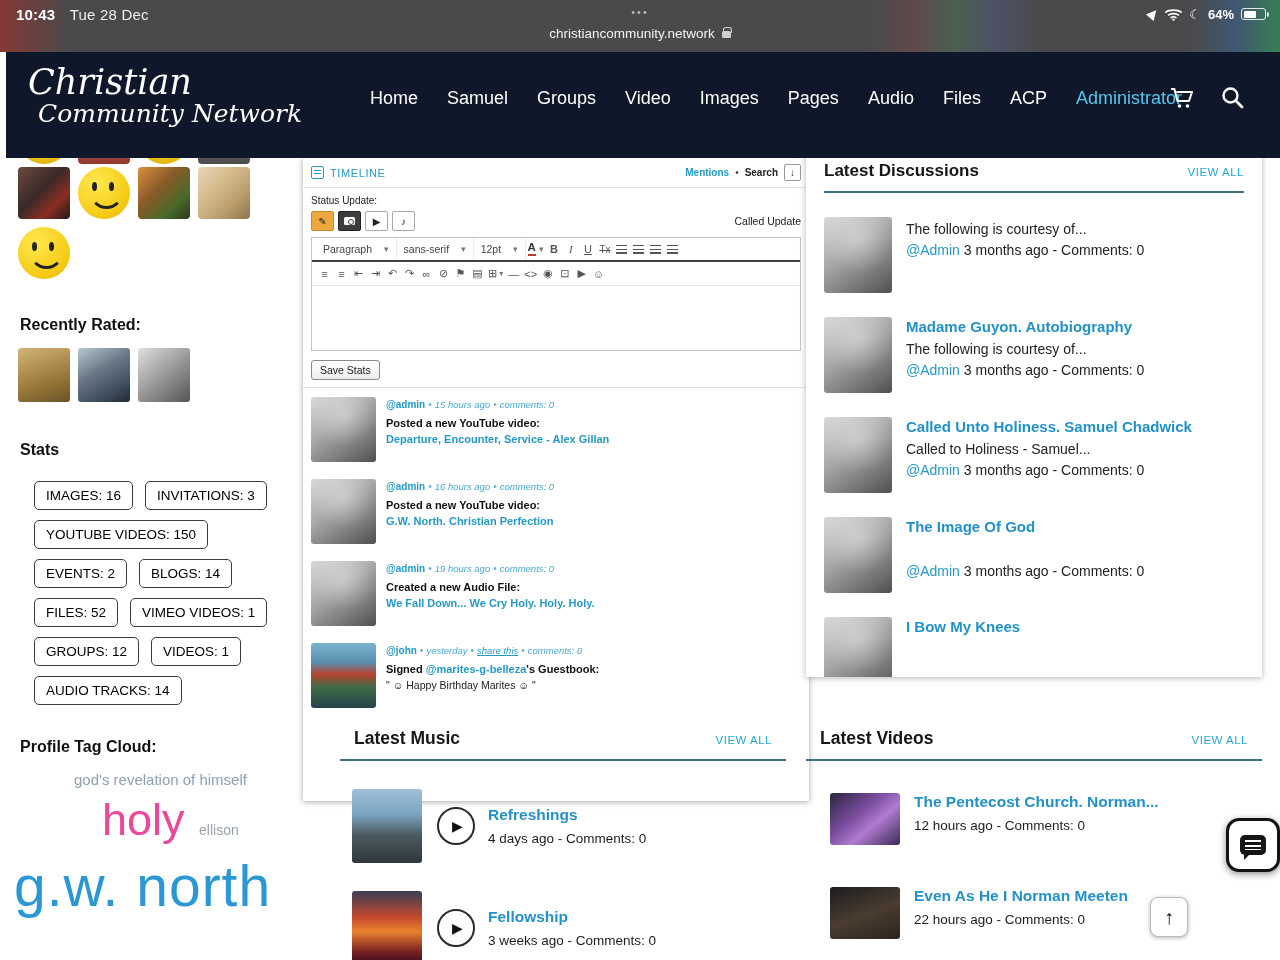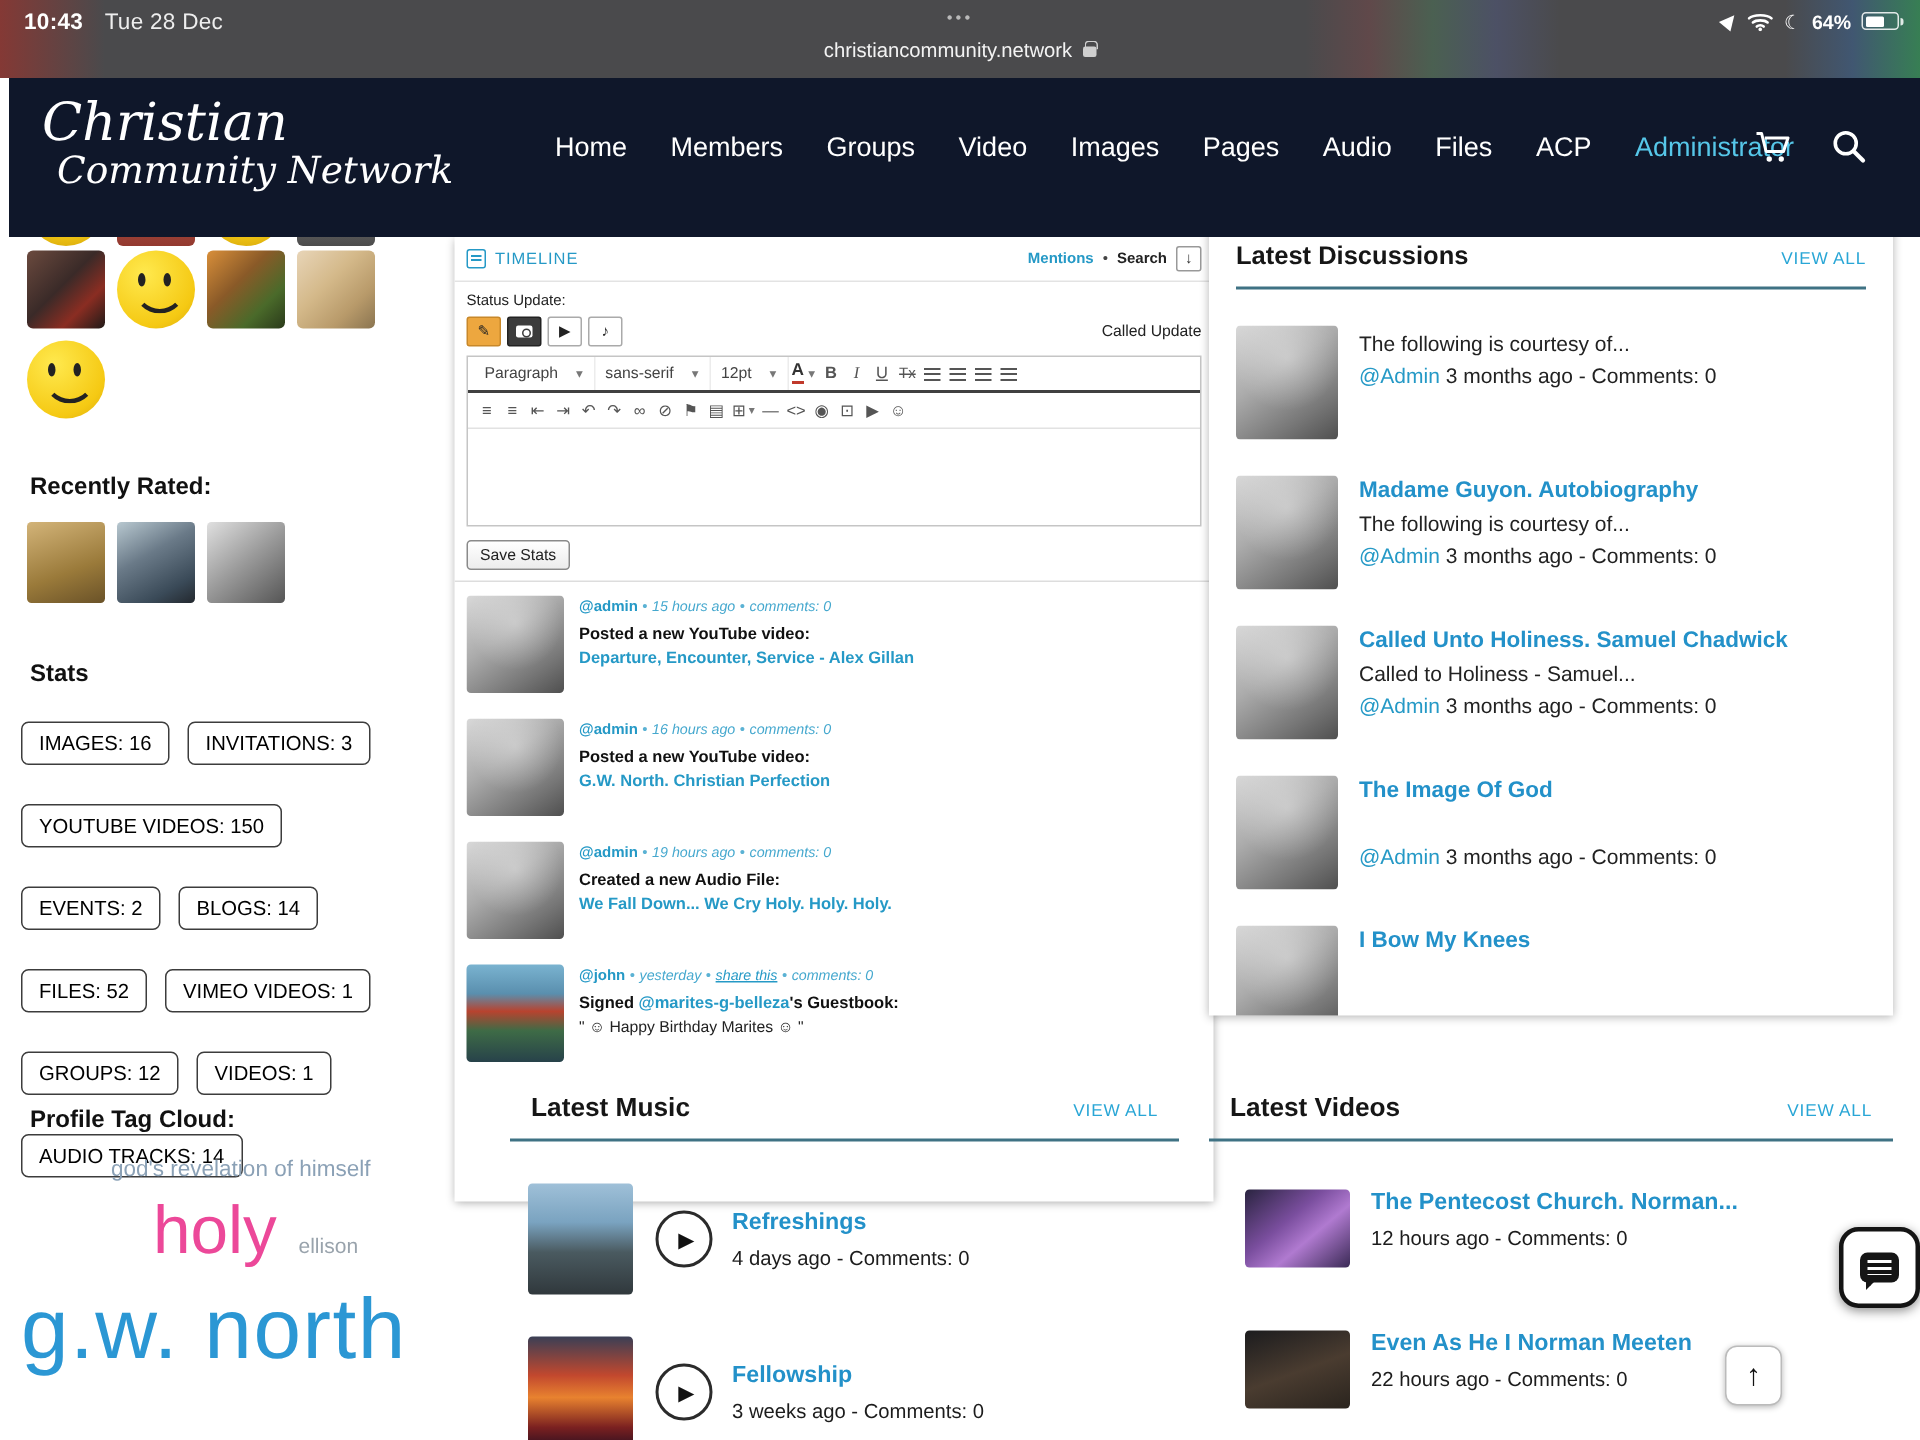--- a/index.html
+++ b/index.html
@@ -51,21 +51,21 @@
   .smiley{border-radius:50% !important;background:radial-gradient(circle at 35% 30%,#ffe94e,#f5c913 70%,#d9a80e);position:relative}
   .smiley::before{content:"";position:absolute;left:14px;top:15px;width:5px;height:9px;background:#222;border-radius:50%;box-shadow:17px 0 0 #222}
   .smiley::after{content:"";position:absolute;left:11px;top:18px;width:29px;height:21px;border:3px solid #222;border-top:none;border-left-color:transparent;border-right-color:transparent;border-radius:0 0 40px 40px}
   .single-smiley{position:absolute;left:18px;top:227px}
   .sec-h{position:absolute;left:20px;font-size:16px;font-weight:bold;color:#111}
   .rated{position:absolute;left:18px;top:348px;display:flex;gap:8px}
   .rated .tile{width:52px;height:54px;border-radius:3px;cursor:pointer}
   .th-book{background:linear-gradient(160deg,#d3b479,#9a7a3a 60%,#6a5228)}
   .th-duo{background:linear-gradient(150deg,#b8c8d0,#6a7a88 40%,#3a4a58 78%,#23282e)}
   .th-bw{background:linear-gradient(140deg,#e0e0e0,#999 50%,#555)}
-  .stats-wrap{position:absolute;left:14px;top:481px;width:252px;display:flex;flex-wrap:wrap;gap:26px 12px}
+  .stats-wrap{position:absolute;left:34px;top:481px;width:252px;display:flex;flex-wrap:wrap;gap:10px 12px}
   .pill{border:1px solid #3c3c3c;border-radius:5px;padding:6px 11px;font-size:13.5px;color:#000;background:#fff;white-space:nowrap;cursor:pointer}
   .tagcloud{position:absolute;left:14px;top:772px;width:310px;line-height:1}
   .tag-sm{display:block;margin-left:60px;font-size:15px;color:#8ba1b6;cursor:pointer}
   .tag-line2{margin-top:10px;margin-left:88px}
   .tag-holy{font-size:45px;color:#ec4899;cursor:pointer}
   .tag-ellison{font-size:14px;color:#99a3ac;margin-left:10px;cursor:pointer}
   .tag-gwnorth{display:block;margin-top:16px;font-size:57px;letter-spacing:1px;color:#2b97d4;cursor:pointer}
 
   
   .tl-card{position:absolute;left:303px;top:158px;width:506px;height:643px;background:#fff;box-shadow:0 1px 6px rgba(0,0,0,.35);overflow:hidden}
@@ -191,21 +191,21 @@
     </div>
   </div>
 
   <div class="site-header">
     <div class="logo">
       <span class="l1">Christian</span>
       <span class="l2">Community Network</span>
     </div>
     <ul class="nav">
       <li>Home</li>
-      <li>Members</li>
+      <li>Samuel</li>
       <li>Groups</li>
       <li>Video</li>
       <li>Images</li>
       <li>Pages</li>
       <li>Audio</li>
       <li>Files</li>
       <li>ACP</li>
       <li class="admin">Administrator</li>
     </ul>
     <span class="hdr-cart"><svg width="26" height="24" viewBox="0 0 26 24">

